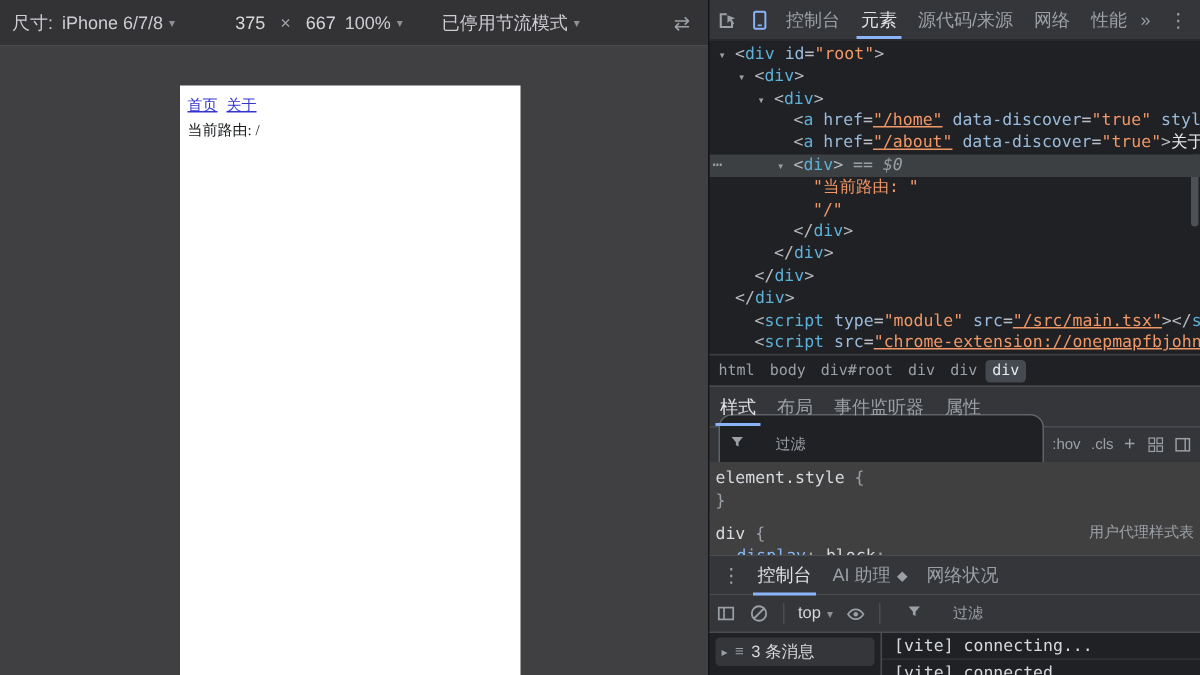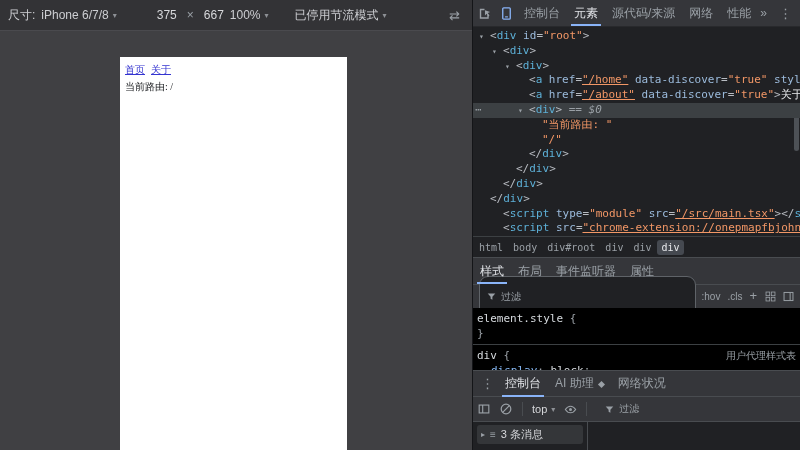--- a/index.html
+++ b/index.html
@@ -54,29 +54,29 @@
 
   
   .crumbs{height:20px;min-height:20px;display:flex;align-items:center;border-top:1px solid #3c4043;
           font-family:"DejaVu Sans Mono",monospace;font-size:10px;color:#9aa0a6;overflow:hidden;}
   .crumb{padding:2px 4px;margin-left:2px;cursor:pointer;white-space:nowrap;}
   .crumb.sel{background:#454950;color:#e8eaed;border-radius:3px;}
 
   
   .styles-tabbar{height:26px;min-height:26px;background:#35363a;display:flex;align-items:center;border-top:1px solid #494c50;overflow:hidden;}
   .styles-filterbar{height:23px;min-height:23px;background:#35363a;display:flex;align-items:center;border-top:1px solid #494c50;}
-  .filter-pill{display:flex;align-items:center;gap:4px;flex:1;height:15px;margin:0 6px;padding:12px 6px;
+  .filter-pill{display:flex;align-items:flex-start;gap:20px;flex:1;height:15px;margin:0 6px;padding:12px 6px;
                background:#202124;border:1px solid #5f6368;border-radius:9px;color:#9aa0a6;font-size:10px;cursor:text;}
   .txt-btn{color:#9aa0a6;font-size:10px;margin-right:7px;cursor:pointer;white-space:nowrap;}
   .txt-btn.plus{font-size:13px;margin-top:-2px;}
   .sf-icon{margin-right:5px;cursor:pointer;display:inline-flex;}
 
   
   .styles-body{flex:1;overflow:hidden;font-family:"DejaVu Sans Mono",monospace;font-size:11px;line-height:15px;
-               padding:3px 4px;box-sizing:border-box;background:#000000;}
+               padding:3px 4px;box-sizing:border-box;background:#404040;}
   .srow{white-space:nowrap;}
   .sel-name{color:#d7dbdf;} .brace{color:#9aa0a6;}
   .sep{border-top:1px solid #3c4043;margin:3px -4px;}
   .rule-head{display:flex;justify-content:space-between;}
   .ua{color:#9aa0a6;font-size:10px;}
   .sel-tag{color:#d7dbdf;}
   .prop-line{padding-left:14px;}
   .prop{color:#85b7f3;} .pval{color:#d7dbdf;}
 
   
@@ -284,17 +284,21 @@
         </span>
       </div>
       <div class="console-body">
         <div class="console-sidebar">
           <div class="cs-row">
             <span class="disc">▸</span>
             <span class="list-ic">≡</span>
             <span>3 条消息</span>
           </div>
         </div>
+        <div class="console-messages">
+            <div class="cmsg">[vite] connecting...</div>
+            <div class="cmsg">[vite] connected.</div>
+          </div>
       </div>
     </div>
 
   </div>
 </div>
 
 </body></html>

